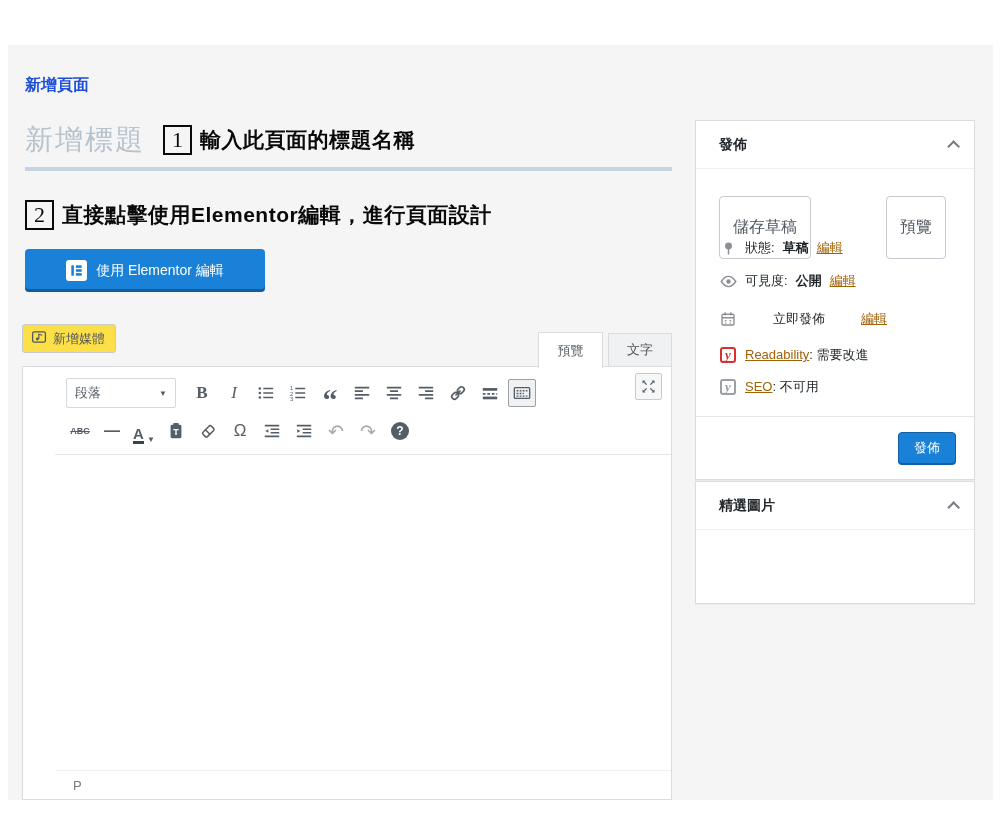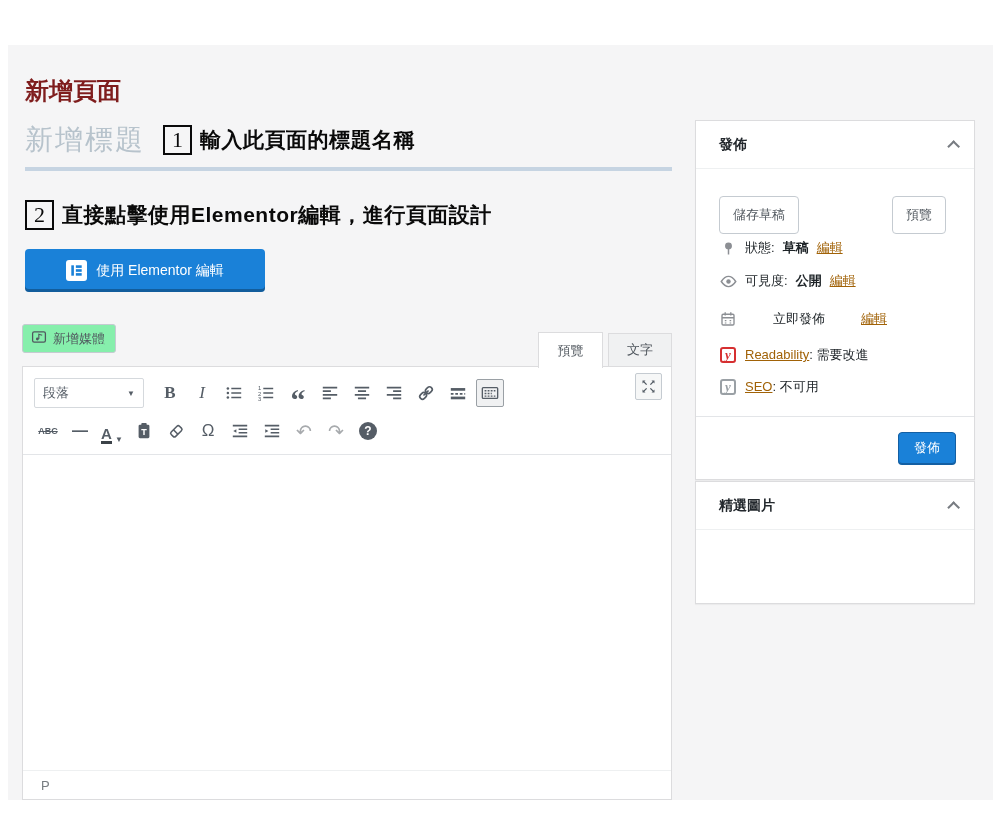--- a/index.html
+++ b/index.html
@@ -2,45 +2,45 @@
 <html><head>
 <meta charset="utf-8">
 <style>
   * { margin:0; padding:0; box-sizing:border-box; }
   html,body { background:#fff; }
   body { font-family:"Liberation Sans","DejaVu Sans",sans-serif; }
   .page { position:relative; width:1000px; height:830px; background:#fff; overflow:hidden; }
   .admin { position:absolute; left:8px; top:45px; width:985px; height:755px; background:#f5f5f6; }
 
   
-  .page-title { position:absolute; left:17px; top:30px; font-size:24px; font-weight:600; color:#7f1d1d; }
+  .page-title { position:absolute; left:17px; top:30px; font-size:16px; font-weight:600; color:#1d4ed8; }
 
   
   .title-row { position:absolute; left:17px; top:72px; width:650px; height:46px; display:flex; align-items:center; }
   .title-placeholder { font-size:28px; color:#b7c3cc; letter-spacing:2px; cursor:text; }
   .annotation { display:flex; align-items:center; gap:8px; }
   .title-row .annotation { margin-left:18px; }
   .ann-num { display:inline-block; border:2px solid #0a0a0a; padding:0 7px; font-family:"Liberation Serif","DejaVu Serif",serif; font-size:22px; line-height:26px; color:#0a0a0a; background:#fff0; }
   .ann-text { font-size:21px; font-weight:700; color:#0a0a0a; letter-spacing:0.5px; }
   .title-underline { position:absolute; left:17px; top:122px; width:647px; height:4px; background:#c6d4e2; }
 
   .step2 { position:absolute; left:17px; top:155px; }
 
   
   .elementor-btn { position:absolute; left:17px; top:204px; width:240px; height:43px; background:#1a81d8; border:none; border-radius:4px; box-shadow:inset 0 -3px 0 rgba(0,0,0,.28); color:#fff; font-size:14px; display:flex; align-items:center; justify-content:center; gap:9px; cursor:pointer; font-family:inherit; }
   .elementor-logo { width:21px; height:21px; background:#fff; border-radius:3px; display:flex; align-items:center; justify-content:center; }
 
   
-  .media-btn { position:absolute; left:14px; top:279px; height:29px; padding:0 10px 0 8px; background:#86efac; border:1px solid #c5cbd1; border-radius:3px; color:#50575e; font-size:13px; display:flex; align-items:center; gap:6px; cursor:pointer; font-family:inherit; }
+  .media-btn { position:absolute; left:14px; top:279px; height:29px; padding:0 10px 0 8px; background:#fde047; border:1px solid #c5cbd1; border-radius:3px; color:#50575e; font-size:13px; display:flex; align-items:center; gap:6px; cursor:pointer; font-family:inherit; }
   .tab { position:absolute; height:34px; font-size:13px; color:#50575e; display:flex; align-items:center; justify-content:center; cursor:pointer; }
   .tab-visual { left:530px; top:287px; width:65px; background:#fff; border:1px solid #dcdcde; border-bottom:none; height:36px; z-index:3; }
   .tab-text { left:600px; top:288px; width:64px; background:#f0f1f2; border:1px solid #dcdcde; }
 
   
-  .editor { position:absolute; left:14px; top:321px; width:650px; height:434px; background:#fff; border:1px solid #dcdcde; z-index:2; }
+  .editor { position:absolute; left:14px; top:321px; width:650px; height:434px; background:#fff; border:1px solid #dcdcde; z-index:2;padding-left:32px; }
   .toolbar { position:relative; height:88px; border-bottom:1px solid #e3e5e8; }
   .tb-row { position:absolute; left:11px; display:flex; align-items:center; gap:4px; }
   .tb-row1 { top:11px; }
   .tb-row2 { top:50px; }
   .para-select { width:110px; height:30px; border:1px solid #d5d9dd; background:#fff; border-radius:2px; display:flex; align-items:center; justify-content:space-between; padding:0 8px; font-size:13px; color:#555d66; cursor:pointer; margin-right:8px; }
   .tbtn { min-width:28px; height:28px; display:flex; align-items:center; justify-content:center; color:#555d66; cursor:pointer; background:transparent; border:1px solid transparent; border-radius:2px; font-family:inherit; }
   .tbtn svg { display:block; }
   .glyph-b { font-weight:700; font-size:17px; font-family:"Liberation Serif",serif; }
   .glyph-i { font-style:italic; font-size:17px; font-family:"Liberation Serif",serif; }
   .glyph-quote { font-family:"Liberation Serif",serif; font-size:30px; font-weight:700; line-height:10px; padding-top:14px; }
@@ -58,21 +58,21 @@
   .editor-statusbar { height:29px; border-top:1px solid #eef0f1; display:flex; align-items:center; padding-left:18px; font-size:13px; color:#777c81; }
 
   
   .panel { position:absolute; left:687px; width:280px; background:#fff; border:1px solid #dcdcde; border-radius:0; box-shadow:0 1px 1px rgba(0,0,0,.04); }
   .panel-publish { top:75px; height:360px; }
   .panel-featured { top:436px; height:123px; }
   .panel-header { height:48px; display:flex; align-items:center; justify-content:space-between; padding:0 18px 0 23px; border-bottom:1px solid #eef0f1; cursor:pointer; }
   .panel-title { font-size:14px; font-weight:600; color:#23282d; }
   .chev-up { width:9px; height:9px; border-top:2px solid #787c82; border-right:2px solid #787c82; transform:rotate(-45deg) translateY(3px); }
 
-  .btn-secondary { background:#fff; border:1px solid #c5cbd1; border-radius:4px; color:#50575e; font-size:13px; padding:9px 13px; cursor:pointer; font-family:inherit;text-align:center; }
+  .btn-secondary { background:#fff; border:1px solid #c5cbd1; border-radius:4px; color:#50575e; font-size:16px; padding:20px 13px; cursor:pointer; font-family:inherit;text-align:center; }
   .save-draft { position:absolute; left:23px; top:75px; }
   .preview-btn { position:absolute; right:28px; top:75px; }
 
   .misc-row { position:absolute; left:23px; display:flex; align-items:center; gap:8px; font-size:13px; color:#1d2327; white-space:nowrap; }
   .misc-row .ico { width:18px; display:flex; justify-content:center; color:#8c8f94; }
   .strong { font-weight:700; }
   a.wlink { color:#a16207; text-decoration:underline; cursor:pointer; }
 
   .yoast-badge { width:16px; height:16px; border:2px solid; border-radius:3px; font-family:"Liberation Serif",serif; font-style:italic; font-weight:700; font-size:13px; line-height:12px; display:flex; align-items:center; justify-content:center; }
   .yoast-red { border-color:#d63031; color:#d63031; }

